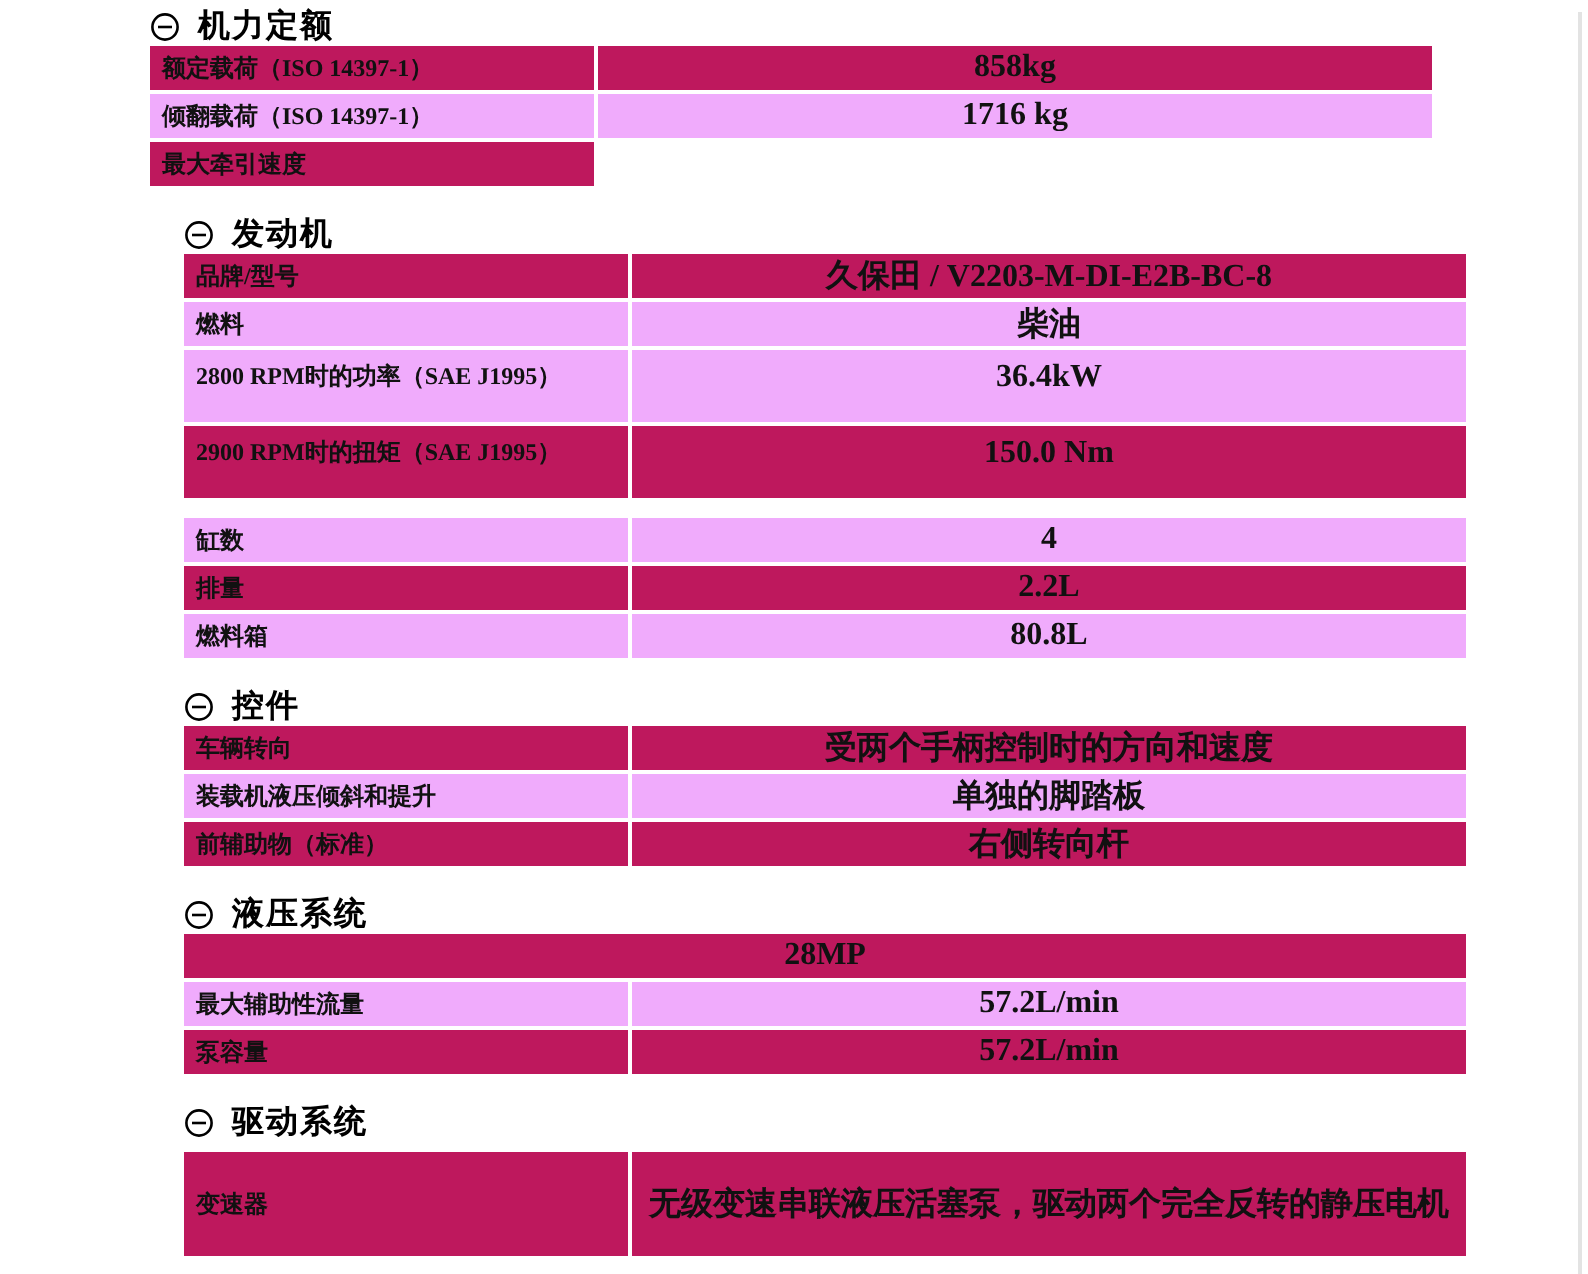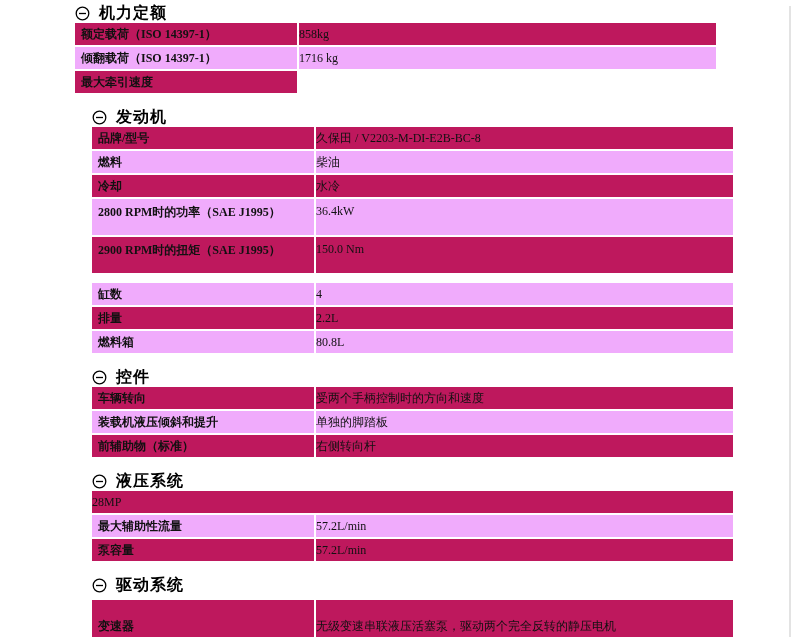--- a/index.html
+++ b/index.html
@@ -61,22 +61,24 @@
   .label-cell {
     width: 222px;
     margin-right: 2px;
     padding-left: 6px;
     font-weight: bold;
     font-size: 12px;
     white-space: nowrap;
   }
   .value-cell {
     flex: 1;
-    font-size: 12px;
+    justify-content: center;
+    font-size: 16px;
     text-align: center;
+    font-weight: bold;
   }
   .row.gray .cell  { background: #f0abfc; }
   .row.light .cell { background: #be185d; }
   .row.tall { height: 36px; }
   .row.tall .cell {
     align-items: flex-start;
     padding-top: 5px;
   }
   .row.xtall { height: 52px; }
   .row.xtall .cell { align-items: center; padding-top: 0; }
@@ -148,28 +150,20 @@
           </div>
         </div>
         <div class="row gray">
           <div class="cell label-cell">
             <span>燃料</span>
           </div>
           <div class="cell value-cell">
             <span>柴油</span>
           </div>
         </div>
-        <div class="row light">
-          <div class="cell label-cell">
-            <span>冷却</span>
-          </div>
-          <div class="cell value-cell">
-            <span>水冷</span>
-          </div>
-        </div>
         <div class="row gray tall">
           <div class="cell label-cell">
             <span>2800 RPM时的功率（SAE J1995）</span>
           </div>
           <div class="cell value-cell">
             <span>36.4kW</span>
           </div>
         </div>
         <div class="row light tall">
           <div class="cell label-cell">

